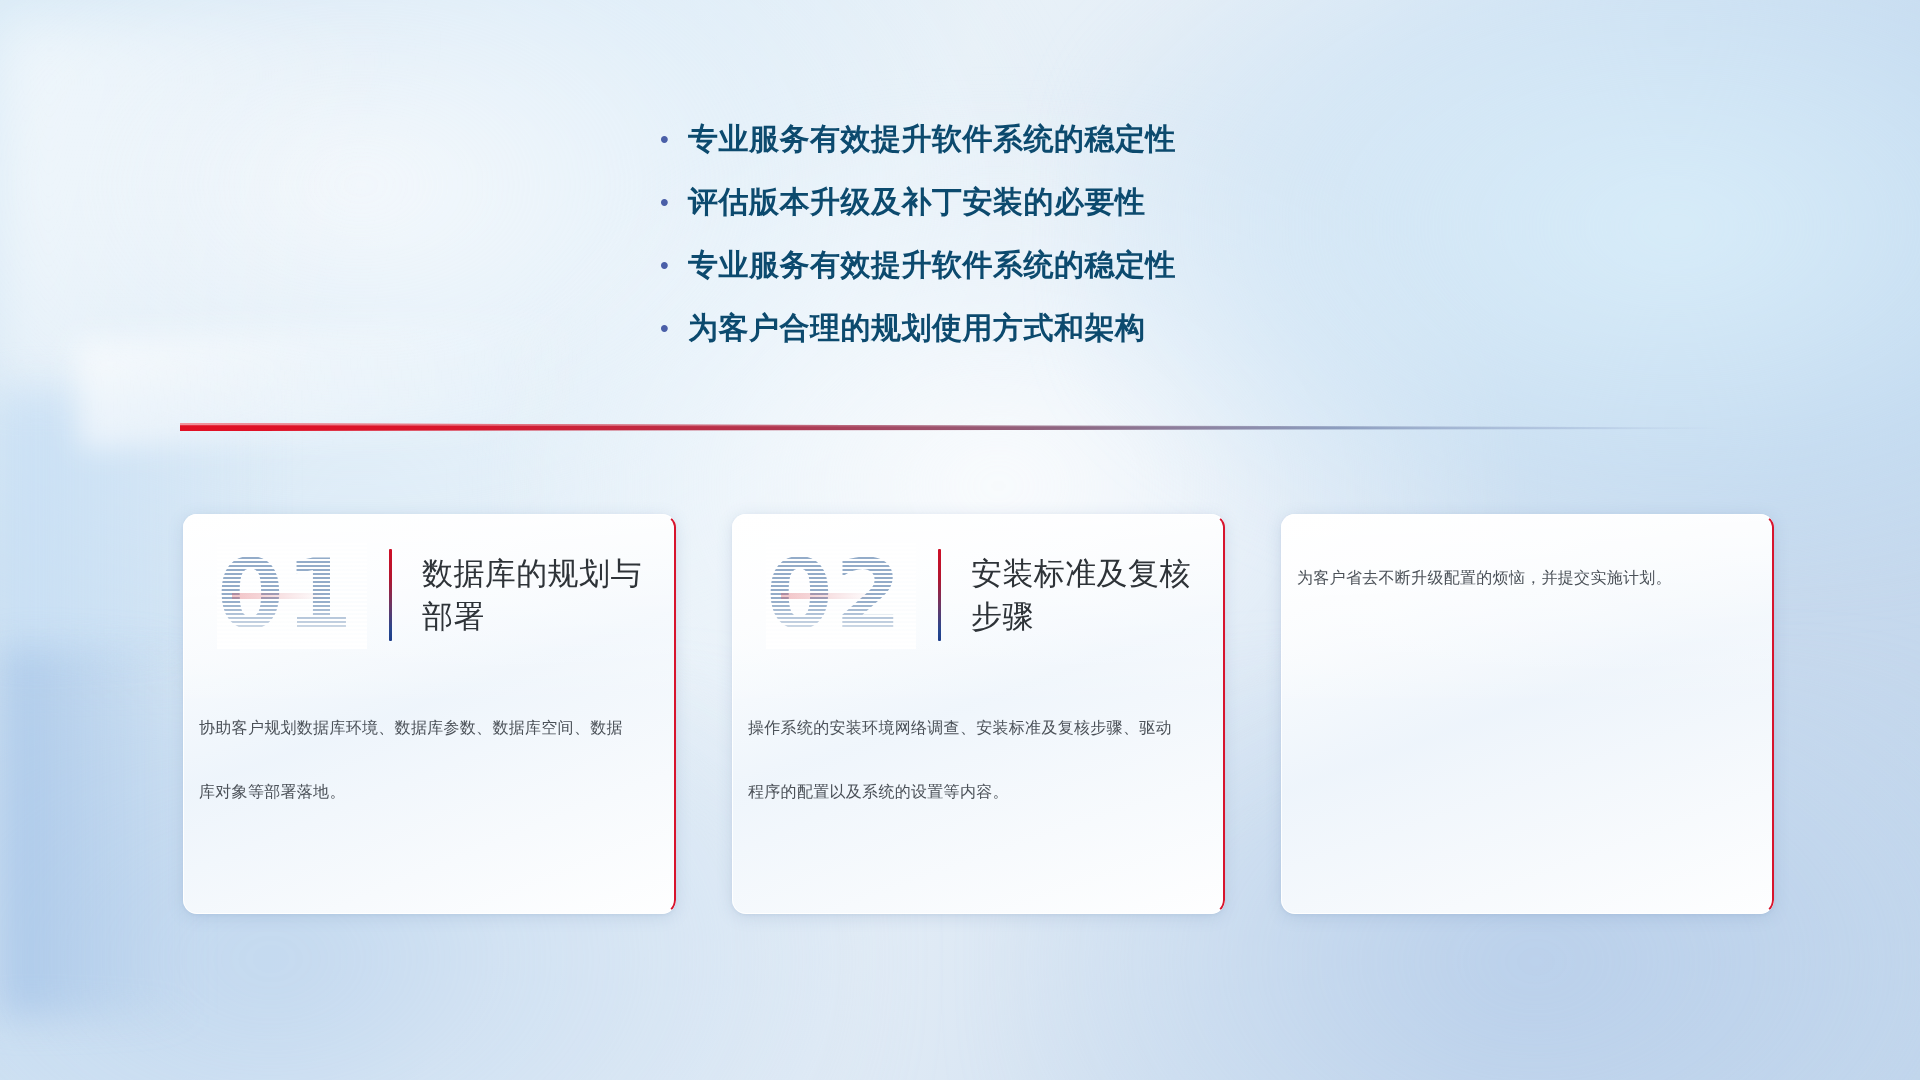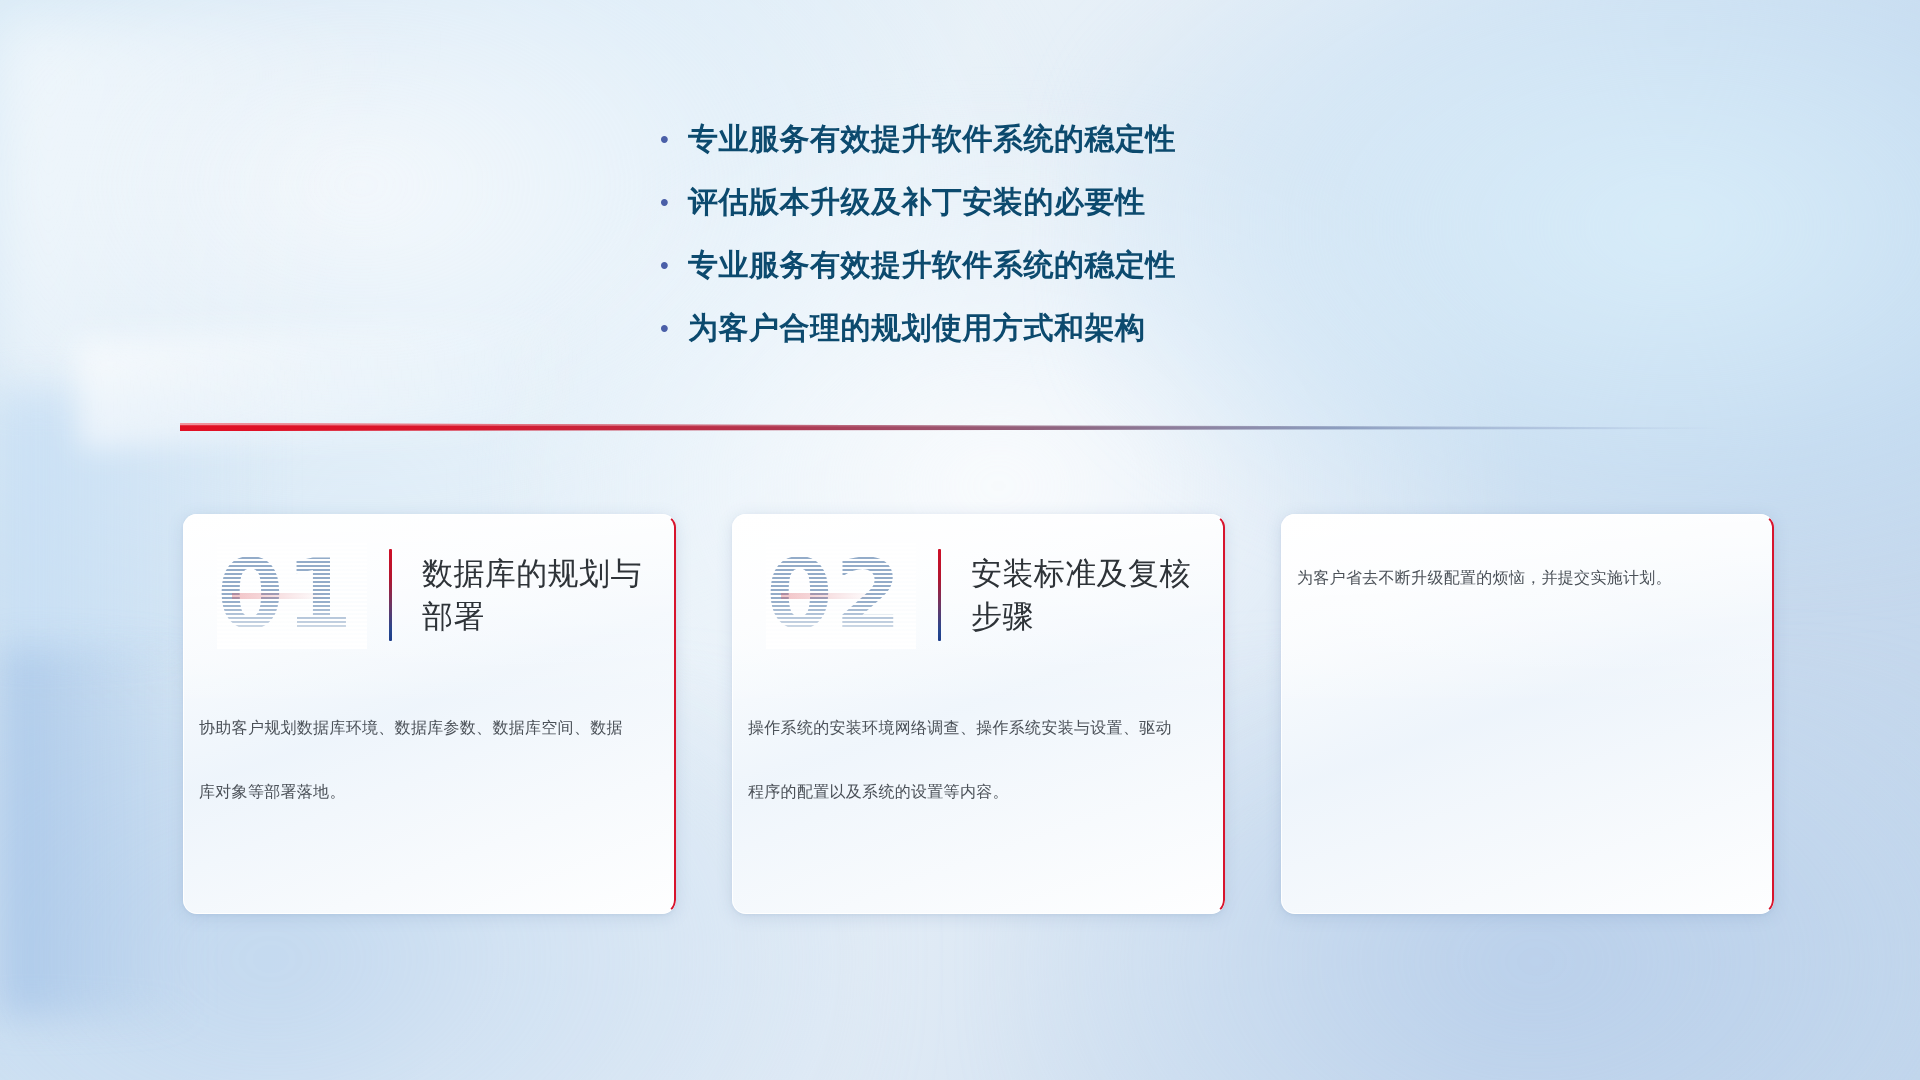--- a/index.html
+++ b/index.html
@@ -306,21 +306,21 @@
       <div class="ghost-num">
         <div class="glyph">02</div>
         <div class="mask"></div>
         <div class="tint-red"></div>
         <div class="fade"></div>
       </div>
       <div class="accent-bar"></div>
       <div class="card-title">安装标准及复核步骤</div>
     </div>
 
-    <div class="card-body">操作系统的安装环境网络调查、操作系统安装与设置、驱动程序的配置以及系统的设置等内容。</div>
+    <div class="card-body">操作系统的安装环境网络调查、安装标准及复核步骤、驱动程序的配置以及系统的设置等内容。</div>
   </div>
 
   <div class="card">
     <div class="card-sheen"></div>
     <div class="card-edge-light"></div>
     <div class="card-edge-red"></div>
 
 
     <div class="card-body">为客户省去不断升级配置的烦恼，并提交实施计划。</div>
   </div>

